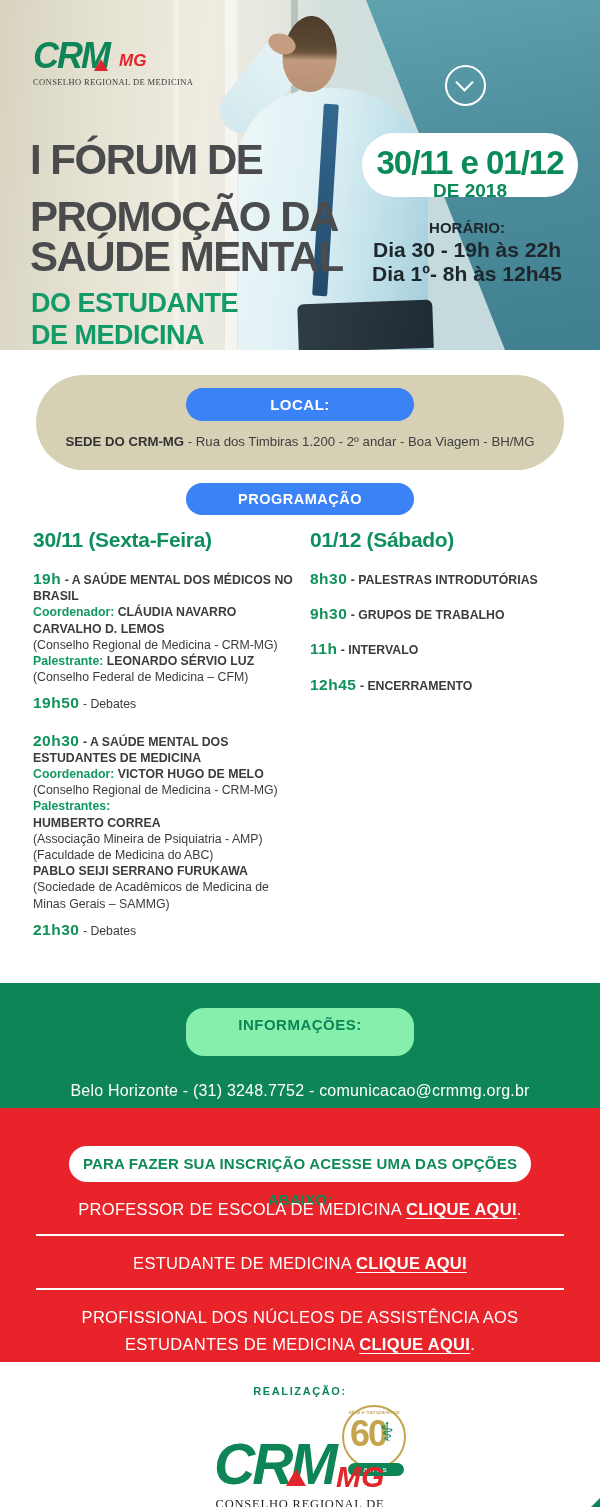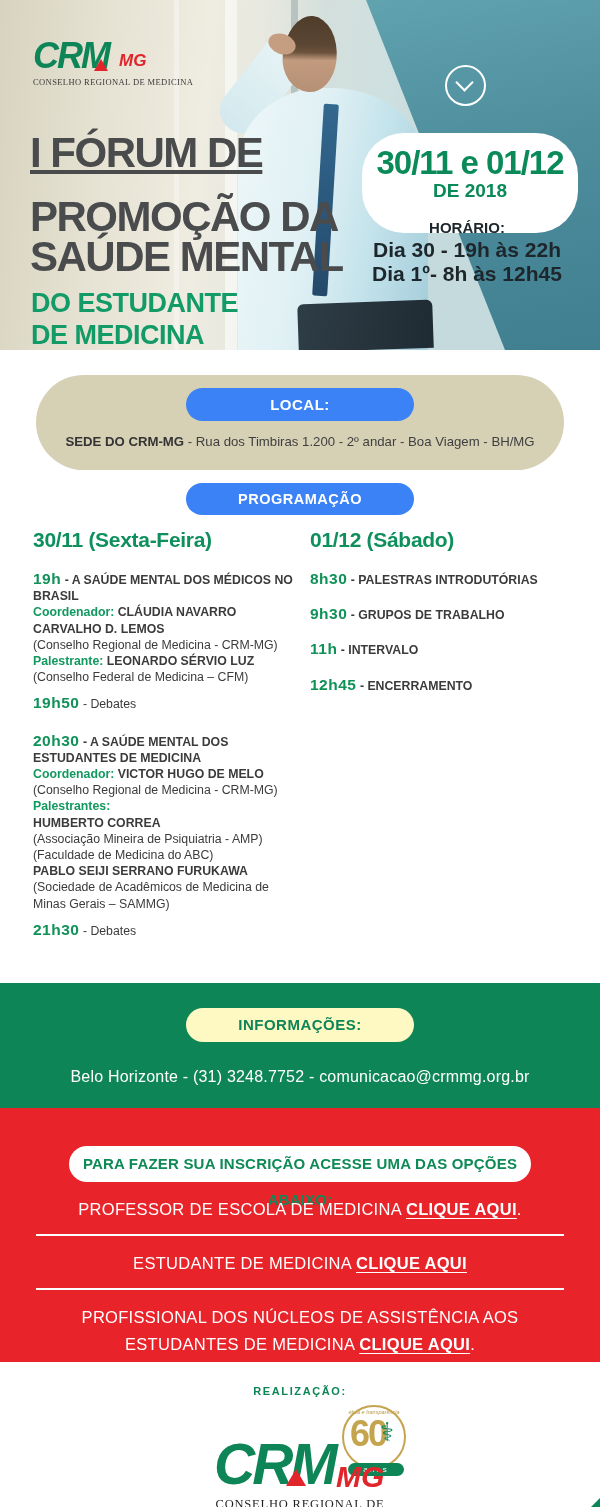--- a/index.html
+++ b/index.html
@@ -42,26 +42,26 @@
   .logo-tagline{margin-top:3px;font-family:"Liberation Serif",serif;font-size:8.5px;
     letter-spacing:.4px;color:#3a3a3a;white-space:nowrap;}
 
   .scroll-btn{position:absolute;left:445px;top:65px;width:37px;height:37px;border-radius:50%;
     border:2px solid #fff;z-index:5;}
   .chev{position:absolute;left:11px;top:9px;width:11px;height:11px;
     border-right:2.5px solid #fff;border-bottom:2.5px solid #fff;transform:rotate(45deg);}
 
   .t-line{position:absolute;left:30px;z-index:5;font-weight:700;color:#4a4b4d;
     font-size:42px;letter-spacing:-1.5px;line-height:42px;white-space:nowrap;}
-  .t1{top:132px;text-decoration:underline;}.t2{top:196px;}.t3{top:236px;}
+  .t1{top:139px;}.t2{top:196px;}.t3{top:236px;}
   .s-line{position:absolute;left:31px;z-index:5;font-weight:700;color:#129a67;
     font-size:27px;letter-spacing:-.5px;line-height:27px;white-space:nowrap;}
   .s1{top:290px;}.s2{top:322px;}
 
-  .date-pill{position:absolute;left:362px;top:133px;width:216px;height:100px;background:#fff;
+  .date-pill{position:absolute;left:362px;top:133px;width:216px;height:64px;background:#fff;
     border-radius:42px;z-index:5;text-align:center;box-sizing:border-box;padding-top:13px;}
   .date-main{font-size:33px;font-weight:700;color:#0a8a58;letter-spacing:-1px;line-height:34px;}
   .date-year{font-size:19px;font-weight:700;color:#0a8a58;line-height:22px;}
 
   .horario{position:absolute;left:358px;top:218px;width:218px;z-index:5;text-align:center;
     color:#1d262b;}
   .horario-label{font-size:15px;font-weight:700;line-height:20px;}
   .horario-line{font-size:21px;font-weight:700;line-height:24px;white-space:nowrap;}
 
   
@@ -88,21 +88,21 @@
   .nm{font-weight:700;color:#3b3b3b;}
   .org{font-weight:400;}
   .mb10{margin-bottom:10px;}.mb20{margin-bottom:20px;}.mb16{margin-bottom:16px;}
   .bullet{font-size:12.2px;line-height:16px;color:#3b3b3b;margin-bottom:9px;}
   .bullet::before{content:"• ";}
   .ri{margin-top:18px;}
 
   
   .info-band{width:600px;height:125px;background:#0d8557;box-sizing:border-box;
     padding-top:25px;text-align:center;}
-  .pill-beige{background:#fef9c3;color:#0d8557;font-weight:600;height:34px;line-height:34px;}
+  .pill-beige{background:#86efac;color:#0d8557;font-weight:600;height:48px;line-height:34px;}
   .contact{margin-top:26px;color:#fff;font-size:16px;letter-spacing:.2px;}
 
   
   .signup-band{width:600px;height:254px;background:#e8232a;box-sizing:border-box;
     padding-top:38px;text-align:center;}
   .signup-pill{width:462px;height:36px;line-height:36px;margin:0 auto;background:#fff;
     border-radius:20px;color:#0e8a57;font-size:15px;font-weight:600;letter-spacing:.2px;}
   .signup-row{margin-top:14px;color:#fff;font-size:16.5px;letter-spacing:.3px;line-height:27px;
     padding:0 36px;}
   .clique{color:#ffffff;font-weight:700;text-decoration:underline;text-underline-offset:3px;cursor:pointer;}

